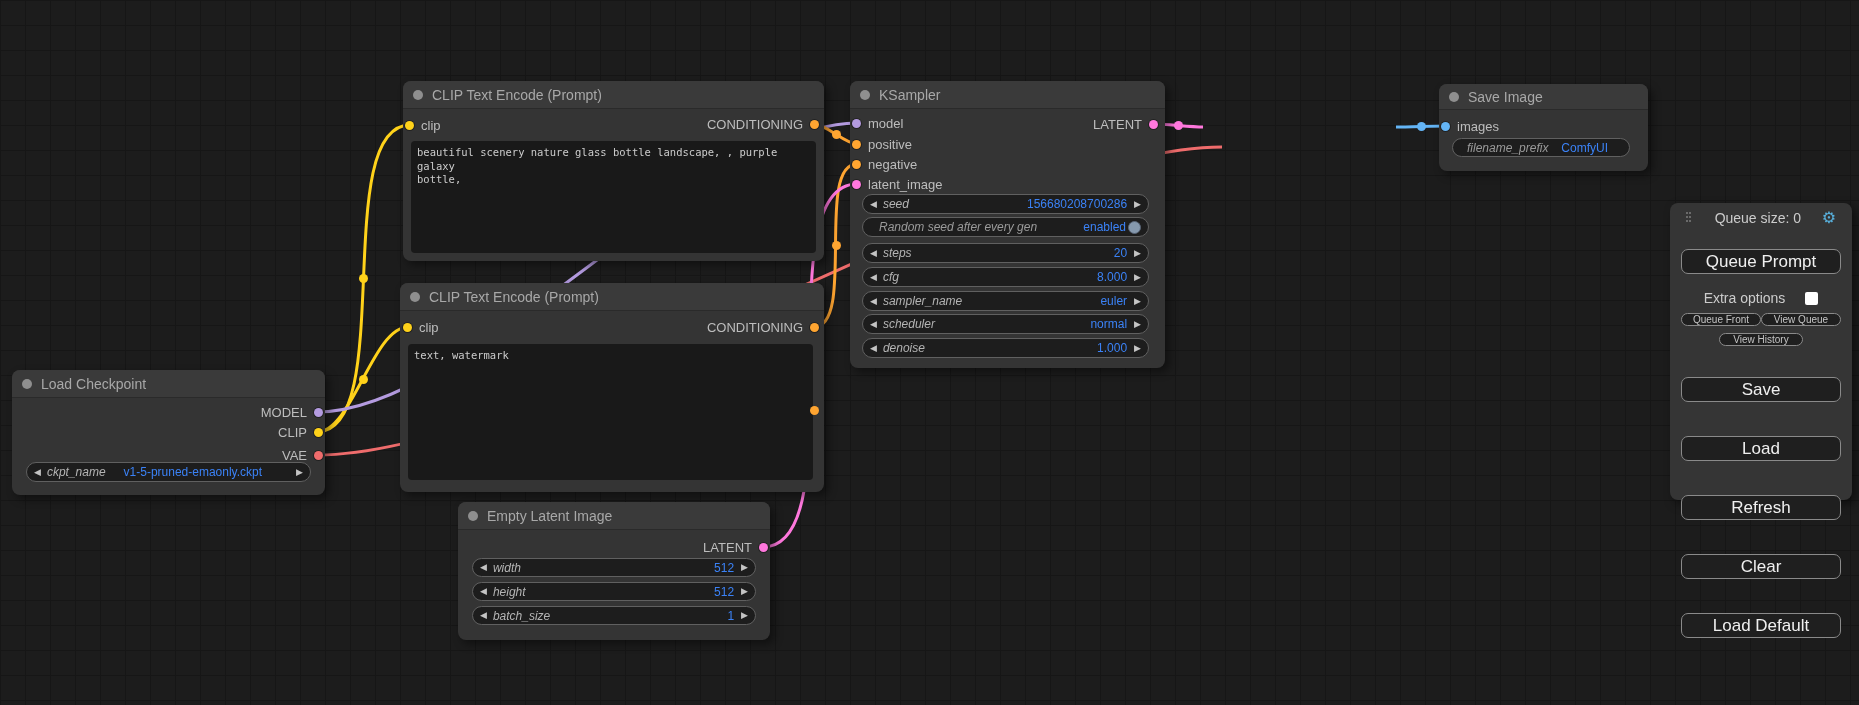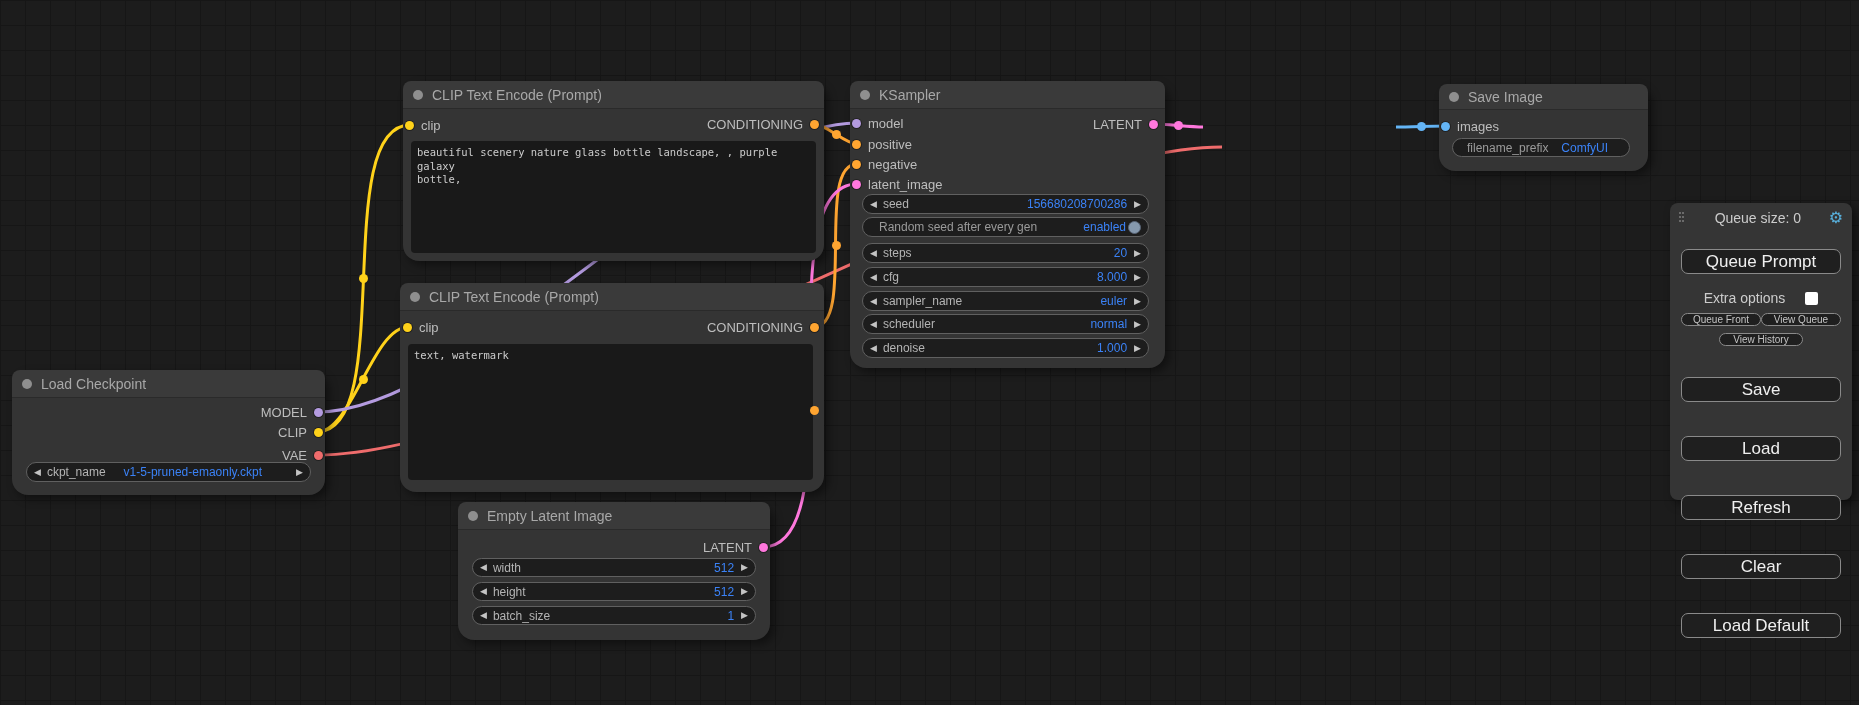--- a/index.html
+++ b/index.html
@@ -6,47 +6,47 @@
   #canvas{
     position:relative;width:1859px;height:705px;overflow:hidden;
     background-color:#1c1c1c;
     background-image:
       linear-gradient(#161616 1px, transparent 1px),
       linear-gradient(90deg,#161616 1px, transparent 1px);
     background-size:25px 25px;
     font-family:"Liberation Sans", sans-serif;
   }
   #links{position:absolute;left:0;top:0;z-index:1;}
-  .node{position:absolute;z-index:2;background:#343434;border-radius:16px;
+  .node{position:absolute;z-index:2;background:#343434;border-radius:8px;
         box-shadow:4px 4px 10px rgba(0,0,0,.45);}
   .node-header{height:28px;display:flex;align-items:center;gap:9px;padding:0 10px;
         background:#3a3a3a;border-radius:8px 8px 0 0;border-bottom:1px solid #2a2a2a;box-sizing:border-box;}
   .title-dot{width:10px;height:10px;border-radius:50%;background:#8f8f8f;flex:0 0 auto;}
   .node-title{color:#a8a8a8;font-size:14px;white-space:nowrap;}
   .port{position:absolute;display:flex;align-items:center;gap:7px;height:16px;}
   .port.out{flex-direction:row-reverse;}
   .port-dot{width:9px;height:9px;border-radius:50%;box-shadow:0 0 0 1px rgba(0,0,0,.35);flex:0 0 auto;}
   .port-label{font-size:13px;color:#bdbdbd;white-space:nowrap;}
   .widget{position:absolute;display:flex;align-items:center;box-sizing:border-box;
         background:#1d1d1d;border:1px solid #606060;border-radius:10px;
         padding:0 7px;font-size:12px;color:#b4b4b4;}
   .widget .arrow{font-size:9px;color:#c4c4c4;line-height:1;}
-  .widget .w-label{margin-left:6px;white-space:nowrap;}
+  .widget .w-label{margin-left:6px;white-space:nowrap;font-style:italic;}
   .widget .w-value{margin-left:auto;margin-right:7px;color:#3b82f6;white-space:nowrap;}
   .widget.no-arrows .w-value{margin-right:2px;}
   .prompt-box{position:absolute;background:#191919;border-radius:4px;box-sizing:border-box;
         padding:5px 6px;font-family:"DejaVu Sans Mono", monospace;font-size:10.5px;
         line-height:1.3;color:#cccccc;white-space:pre-wrap;overflow:hidden;}
   .toggle-circle{width:13px;height:13px;border-radius:50%;background:#8699ae;
         border:1px solid #5a6677;box-sizing:border-box;flex:0 0 auto;}
   .middot{position:absolute;z-index:3;width:9px;height:9px;border-radius:50%;}
   
   #queue-panel{position:absolute;z-index:4;left:1670px;top:203px;width:182px;height:297px;
         background:#353535;border-radius:8px;box-shadow:4px 4px 10px rgba(0,0,0,.5);box-sizing:border-box;}
-  .qp-header{display:flex;align-items:center;height:30px;padding:0 9px;}
+  .qp-header{display:flex;align-items:center;height:30px;padding:0 16px;}
   .qp-title{flex:1;text-align:center;color:#cccccc;font-size:14px;}
   .drag-dots{display:grid;grid-template-columns:3px 3px;grid-auto-rows:4px;width:8px;}
   .drag-dots i{width:2px;height:2px;border-radius:50%;background:#7c7c7c;}
   .gear{color:#58b0dc;font-size:16px;line-height:1;}
   .qp-btn{display:block;box-sizing:border-box;background:#1f1f1f;border:1px solid #8a8a8a;
         color:#efefef;border-radius:7px;text-align:center;cursor:default;}
   .qp-big{margin:16px 11px;width:160px;height:25px;font-size:17px;line-height:23px;}
   .qp-small{height:13px;font-size:10px;line-height:11px;border-radius:7px;color:#c4c4c4;}
   .extra-row{display:flex;align-items:center;justify-content:center;gap:20px;margin-top:9px;color:#cccccc;font-size:14px;}
   .checkbox{width:13px;height:13px;background:#ffffff;border-radius:2px;}

